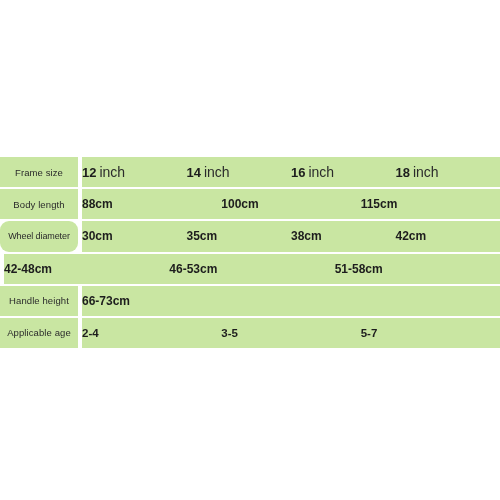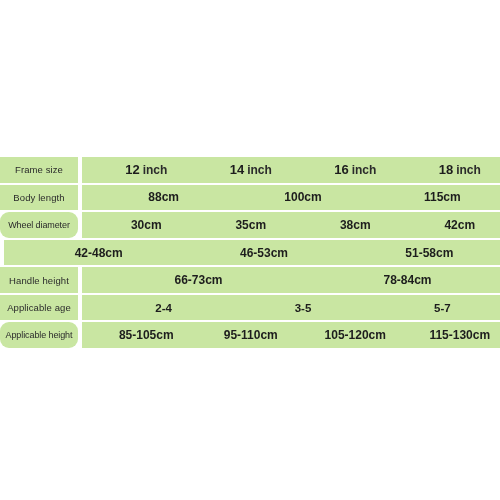--- a/index.html
+++ b/index.html
@@ -75,37 +75,35 @@
     background: #c9e6a2;
     display: flex;
     flex-direction: row;
     align-items: stretch;
   }
 
   .data-cell {
     flex: 1 1 0;
     display: flex;
     align-items: center;
-    justify-content: center;
     color: #1d1d1d;
     font-size: 12px;
     font-weight: bold;
     white-space: nowrap;
-    margin-left: 24px;
   }
 
   
   .data-cell .num {
     font-size: 13px;
     font-weight: bold;
     color: #1d1d1d;
   }
   .data-cell .unit {
-    font-size: 12px;
-    font-weight: bold;
+    font-size: 14px;
+    font-weight: normal;
     color: #2b2b2b;
     margin-left: 3px;
   }
 
   .row-age .data-cell {
     font-size: 11.5px;
   }
 </style>
 </head>
 <body>
@@ -165,39 +163,28 @@
         <div class="data-cell">46-53cm</div>
         <div class="data-cell">51-58cm</div>
       </div>
     </div>
 
     <div class="spec-row">
       <div class="label-cell">Handle height</div>
       <div class="gap"></div>
       <div class="data-area">
         <div class="data-cell">66-73cm</div>
-        <div class="data-cell">78-84cm</div>
       </div>
     </div>
 
     <div class="spec-row row-age">
       <div class="label-cell">Applicable age</div>
       <div class="gap"></div>
       <div class="data-area">
         <div class="data-cell">2-4</div>
         <div class="data-cell">3-5</div>
         <div class="data-cell">5-7</div>
       </div>
     </div>
 
-    <div class="spec-row">
-      <div class="label-cell tight">Applicable height</div>
-      <div class="gap"></div>
-      <div class="data-area">
-        <div class="data-cell">85-105cm</div>
-        <div class="data-cell">95-110cm</div>
-        <div class="data-cell">105-120cm</div>
-        <div class="data-cell">115-130cm</div>
-      </div>
-    </div>
 
   </div>
 </div>
 
 </body></html>

